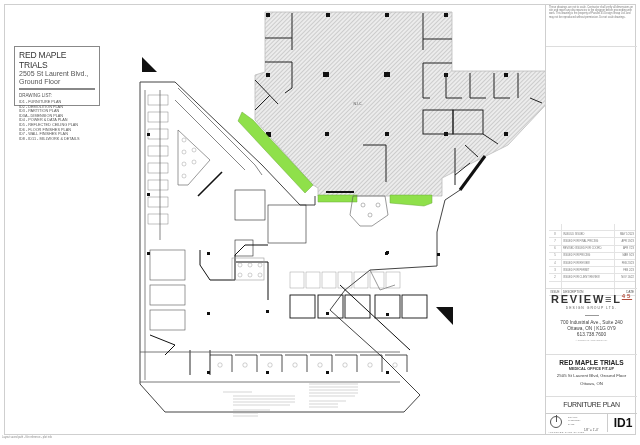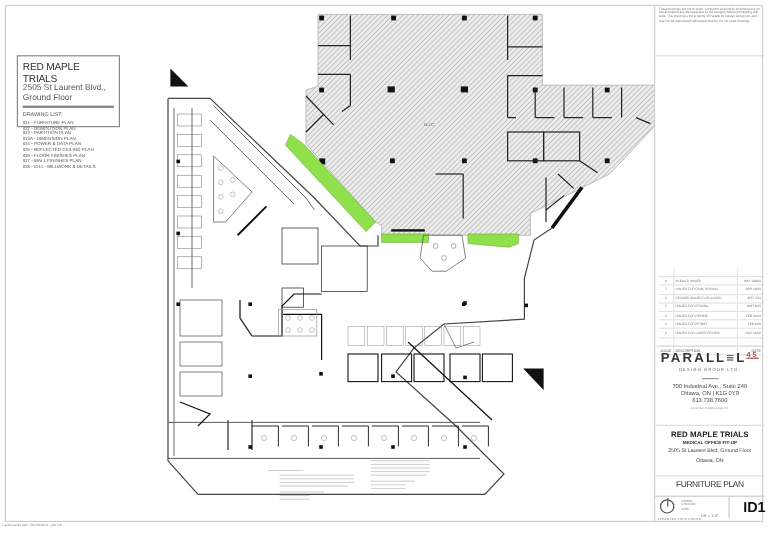--- a/index.html
+++ b/index.html
@@ -37,21 +37,21 @@
   .proj{position:absolute;left:0;top:355px;width:91px;text-align:center;}
   .proj-title{font-size:6.6px;font-weight:bold;color:#222;}
   .proj-sub{font-size:3.8px;font-weight:bold;color:#333;margin-top:1px;}
   .proj-addr{font-size:4.4px;color:#444;line-height:5.5px;margin-top:2px;}
   .sheet-title{position:absolute;left:0;top:397px;width:91px;text-align:center;font-size:7px;letter-spacing:-0.3px;color:#333;}
   .tb-bottom{position:absolute;left:0;top:409px;width:91px;height:22px;border-top:1px solid #ccc;}
   .north{position:absolute;left:4px;top:2px;width:12px;height:12px;border:1px solid #555;border-radius:50%;box-sizing:border-box;}
   .north:after{content:"";position:absolute;left:5px;top:-2px;width:1px;height:7px;background:#555;}
   .tb-meta{position:absolute;left:22px;top:2px;width:36px;font-size:2.4px;line-height:3.3px;color:#777;}
   .tb-scale{position:absolute;left:38px;top:14px;font-size:3px;color:#555;}
-  .sheet-no{position:absolute;left:61px;top:0;width:30px;height:18px;border-left:1px solid #ccc;font-size:12px;font-weight:bold;text-align:right;line-height:18px;color:#111;}
+  .sheet-no{position:absolute;left:61px;top:0;width:30px;height:18px;border-left:1px solid #ccc;font-size:12px;font-weight:bold;text-align:center;line-height:18px;color:#111;}
   .tb-sig{position:absolute;left:2px;top:17px;font-size:2.4px;color:#777;letter-spacing:0.3px;}
   .footer-note{position:absolute;left:2px;top:436px;font-size:2.6px;color:#888;line-height:3.2px;}
 </style>
 </head>
 <body>
 
 <div class="sheet">
   <div class="sheet-border"></div>
 
   <svg class="plan" viewBox="0 0 545 440" xmlns="http://www.w3.org/2000/svg">
@@ -353,21 +353,21 @@
       <tr class="rev-head">
             <td class="c1">ISSUE</td>
             <td>DESCRIPTION</td>
             <td class="c3">DATE</td>
           </tr>
     </tbody>
       </table>
 
     <div class="tb-sep" style="top:284px"></div>
     <div class="logo">
-      <div class="logo-main"><span>PARALL≡L</span><span class="logo-45">45</span></div>
+      <div class="logo-main"><span>REVIEW≡L</span><span class="logo-45">45</span></div>
       <div class="logo-sub">DESIGN GROUP LTD.</div>
       <div class="logo-rule"></div>
       <div class="logo-addr">700 Industrial Ave., Suite 240</div>
       <div class="logo-addr">Ottawa, ON | K1G 0Y9</div>
       <div class="logo-addr">613.738.7600</div>
       <div class="logo-small">A member of AMSI Group Inc.</div>
     </div>
 
     <div class="tb-sep" style="top:350px"></div>
     <div class="proj">

